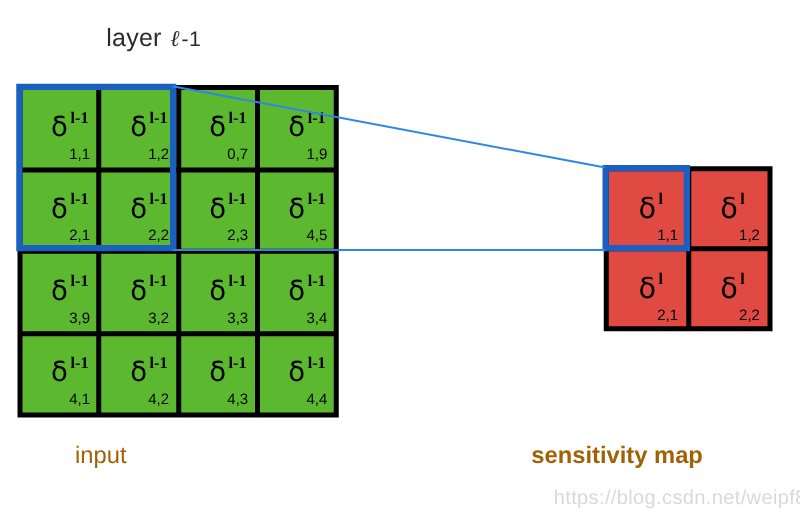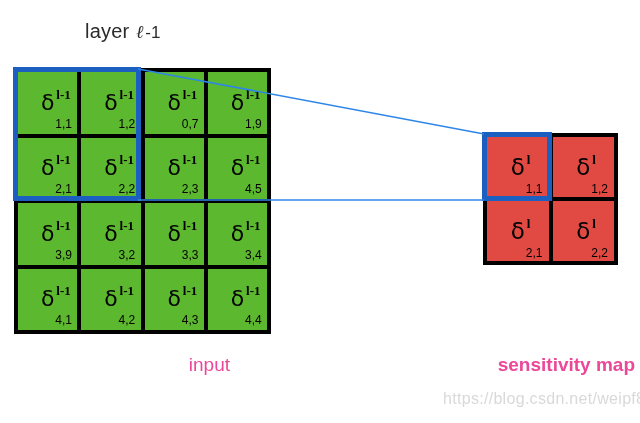--- a/index.html
+++ b/index.html
@@ -136,24 +136,24 @@
   #connectors {
     position: absolute;
     left: 0; top: 0;
     width: 640px; height: 423px;
     pointer-events: none;
   }
 
   
   .caption {
     position: absolute;
-    text-align: right;
+    text-align: left;
     font-size: 19px;
     line-height: 26px;
-    color: #ec4899;
+    color: #a16207;
     white-space: nowrap;
   }
   #caption-input { left: 60px;  top: 352px; width: 170px; }
   #caption-sens  { left: 425px; top: 352px; width: 210px; font-weight: bold; }
 
   
   #watermark {
     position: absolute;
     left: 443px;
     top: 390px;

